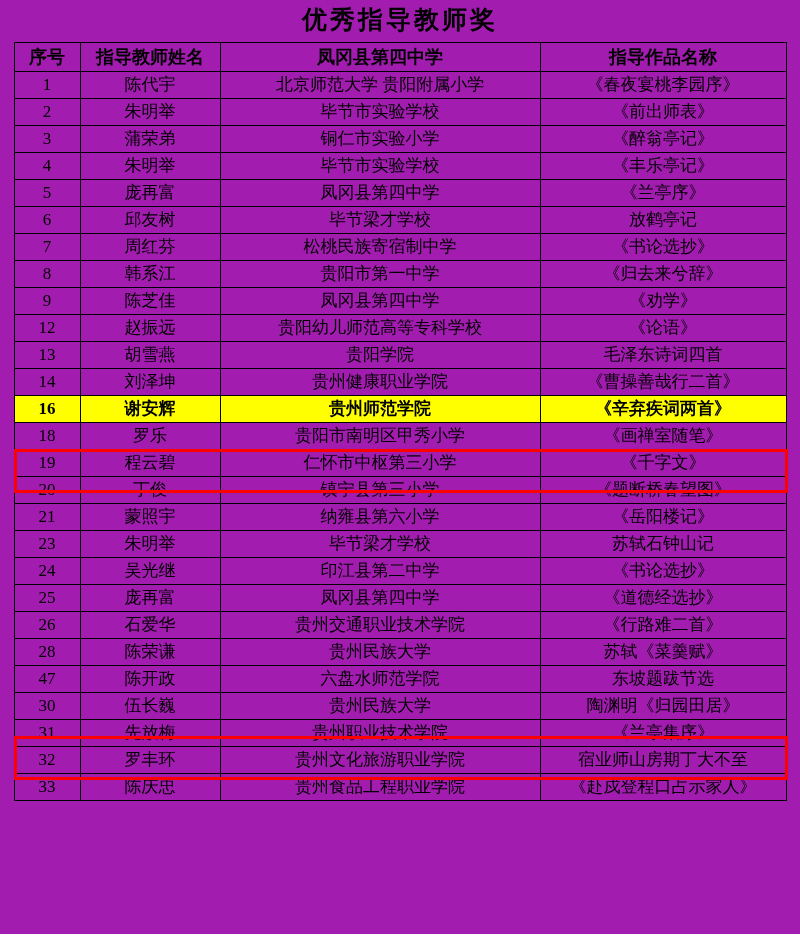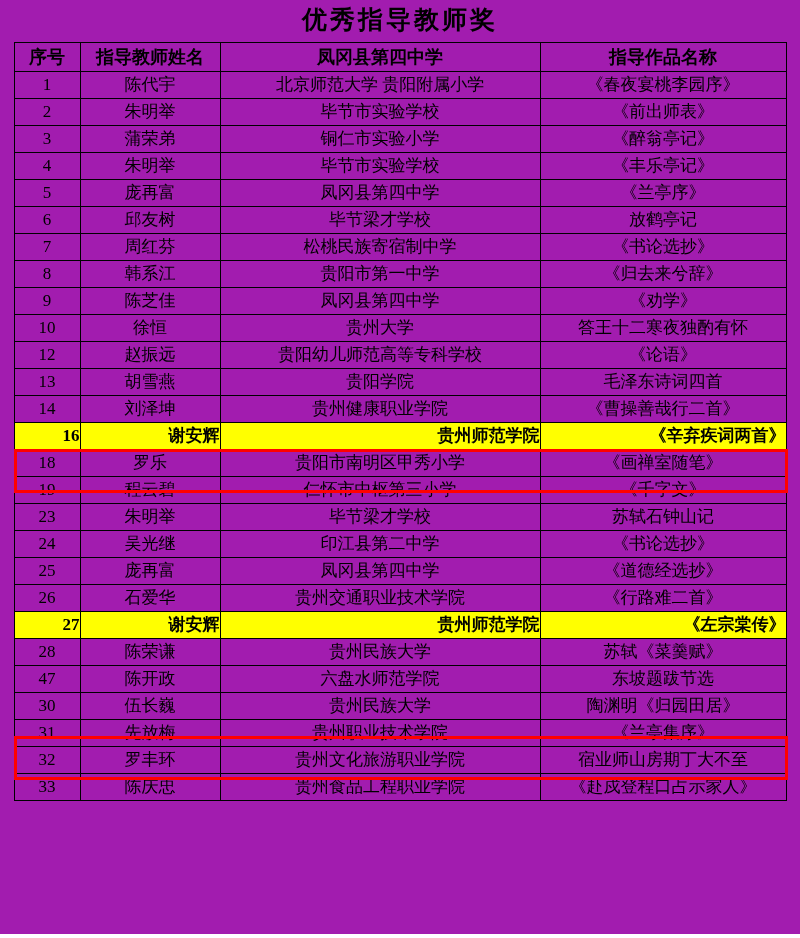--- a/index.html
+++ b/index.html
@@ -56,21 +56,20 @@
     margin-top: 26px;
   }
   col.c0 { width: 66px; }
   col.c1 { width: 140px; }
   col.c2 { width: 320px; }
   col.c3 { width: 246px; }
 
   tr.highlight td {
     background: #ffff00;
     font-weight: bold;
-    text-align: right;
   }
   
   .redbox {
     position: absolute;
     border: 3px solid #ff0000;
     box-sizing: border-box;
     pointer-events: none;
   }
   #redbox-1 {
     left: 14px;
@@ -164,26 +163,20 @@
           <td>贵阳市第一中学</td>
           <td>《归去来兮辞》</td>
         </tr>
         <tr>
           <td>9</td>
           <td>陈芝佳</td>
           <td>凤冈县第四中学</td>
           <td>《劝学》</td>
         </tr>
         <tr>
-          <td>10</td>
-          <td>徐恒</td>
-          <td>贵州大学</td>
-          <td>答王十二寒夜独酌有怀</td>
-        </tr>
-        <tr>
           <td>12</td>
           <td>赵振远</td>
           <td>贵阳幼儿师范高等专科学校</td>
           <td>《论语》</td>
         </tr>
         <tr>
           <td>13</td>
           <td>胡雪燕</td>
           <td>贵阳学院</td>
           <td>毛泽东诗词四首</td>
@@ -206,20 +199,32 @@
           <td>贵阳市南明区甲秀小学</td>
           <td>《画禅室随笔》</td>
         </tr>
         <tr>
           <td>19</td>
           <td>程云碧</td>
           <td>仁怀市中枢第三小学</td>
           <td>《千字文》</td>
         </tr>
         <tr>
+          <td>20</td>
+          <td>丁俊</td>
+          <td>镇宁县第三小学</td>
+          <td>《题断桥春望图》</td>
+        </tr>
+        <tr>
+          <td>21</td>
+          <td>蒙照宇</td>
+          <td>纳雍县第六小学</td>
+          <td>《岳阳楼记》</td>
+        </tr>
+        <tr>
           <td>23</td>
           <td>朱明举</td>
           <td>毕节梁才学校</td>
           <td>苏轼石钟山记</td>
         </tr>
         <tr>
           <td>24</td>
           <td>吴光继</td>
           <td>印江县第二中学</td>
           <td>《书论选抄》</td>
@@ -229,26 +234,20 @@
           <td>庞再富</td>
           <td>凤冈县第四中学</td>
           <td>《道德经选抄》</td>
         </tr>
         <tr>
           <td>26</td>
           <td>石爱华</td>
           <td>贵州交通职业技术学院</td>
           <td>《行路难二首》</td>
         </tr>
-        <tr class="highlight">
-          <td>27</td>
-          <td>谢安辉</td>
-          <td>贵州师范学院</td>
-          <td>《左宗棠传》</td>
-        </tr>
         <tr>
           <td>28</td>
           <td>陈荣谦</td>
           <td>贵州民族大学</td>
           <td>苏轼《菜羹赋》</td>
         </tr>
         <tr>
           <td>47</td>
           <td>陈开政</td>
           <td>六盘水师范学院</td>

